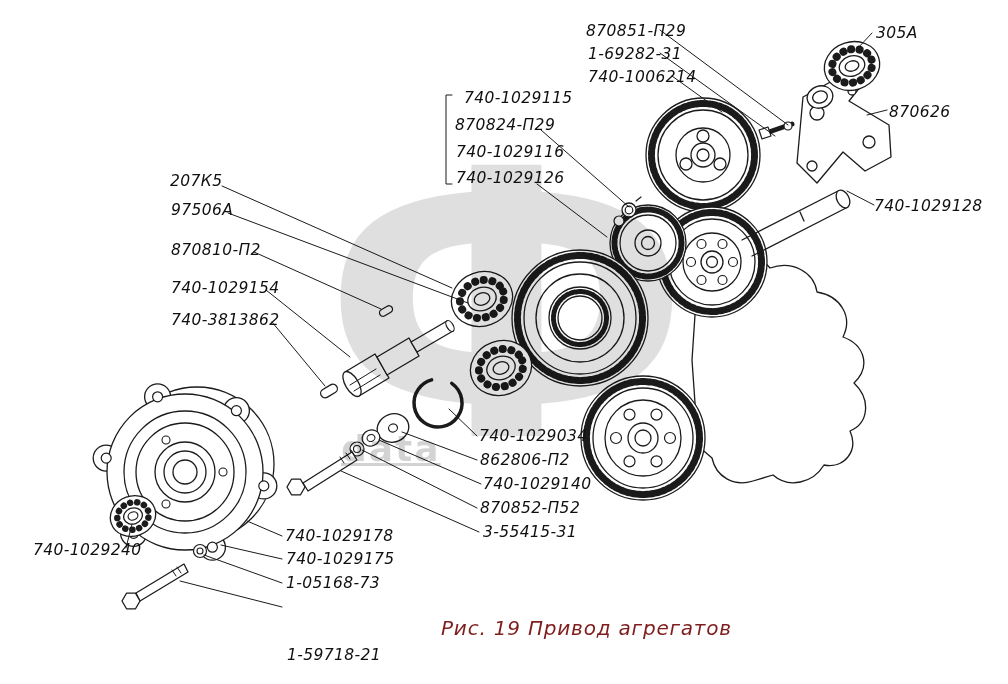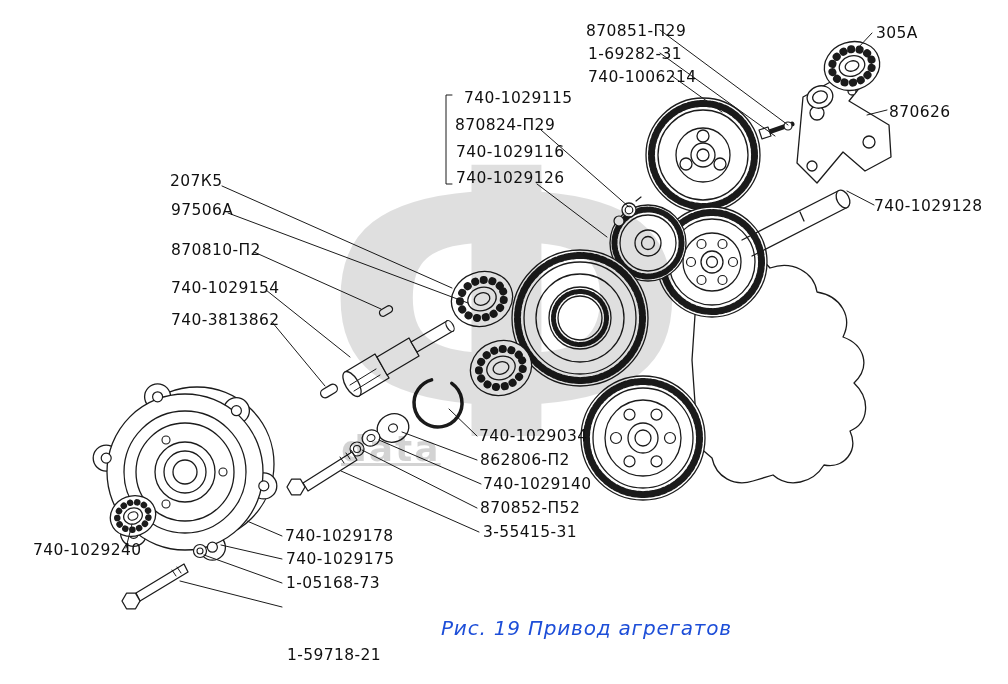--- a/index.html
+++ b/index.html
@@ -3,23 +3,23 @@
 <meta charset="utf-8">
 <style>
   html,body{margin:0;padding:0;background:#fff;}
   .stage{position:relative;width:1008px;height:684px;background:#ffffff;overflow:hidden;
          font-family:"DejaVu Sans",sans-serif;}
   .stage svg{position:absolute;left:0;top:0;z-index:1;}
   .wm-glyph{position:absolute;left:322px;top:122px;z-index:2;font-size:372px;line-height:1;
             font-weight:bold;color:#000;opacity:0.12;pointer-events:none;user-select:none;}
   .wm-text{position:absolute;left:341px;top:428px;z-index:2;font-size:36px;font-weight:bold;
            color:#000;opacity:0.17;letter-spacing:2px;pointer-events:none;user-select:none;text-decoration:underline;}
-  .lbl{position:absolute;z-index:3;font-size:15.5px;color:#101010;
+  .lbl{position:absolute;z-index:3;font-style:italic;font-size:15.5px;color:#101010;
        white-space:nowrap;letter-spacing:0.4px;}
-  .caption{position:absolute;z-index:3;font-style:italic;font-size:20px;color:#1d4ed8;
+  .caption{position:absolute;z-index:3;font-style:italic;font-size:20px;color:#7f1d1d;
            white-space:nowrap;letter-spacing:0.8px;}
 </style>
 </head>
 <body>
 
 <div class="stage">
 
   <svg width="1008" height="684" viewBox="0 0 1008 684">
     <g stroke-linejoin="round" stroke-linecap="round">
 

